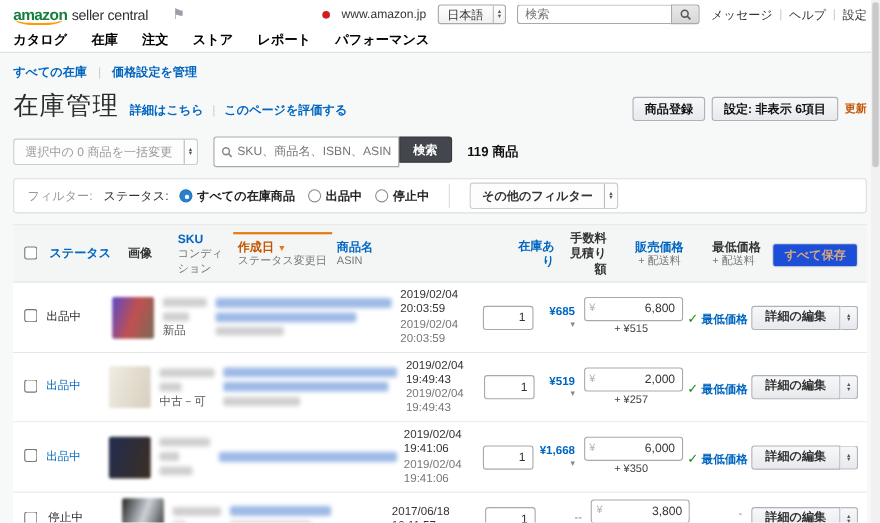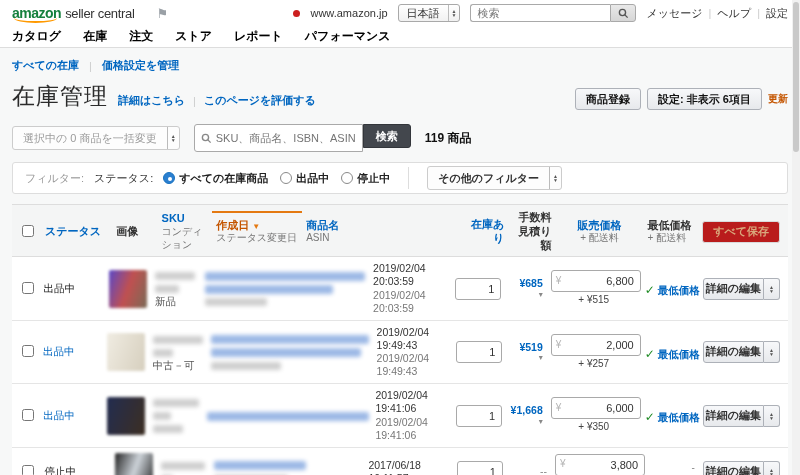--- a/index.html
+++ b/index.html
@@ -91,21 +91,21 @@
   .c-date { width:96px; }
   .c-qty { width:52px; text-align:right; }
   .c-fee { width:50px; text-align:right; }
   .c-price { width:94px; text-align:center; }
   .c-min { width:58px; text-align:right; }
   .c-edit { flex:1; text-align:right; white-space:nowrap; }
   .sub-label { font-weight:normal; color:#767676; font-size:10px; }
   .sort-col { border-top:2px solid #e47911; margin-top:-8px; padding-top:6px; }
   .sort-head { color:#c45500; }
   .sort-caret { color:#e47911; font-size:8px; }
-  .save-all { height:22px; background:#b91c1c; border:1px solid #d9dadb; color:#d9a87c; font-weight:bold;
+  .save-all { height:22px; background:#1d4ed8; border:1px solid #d9dadb; color:#d9a87c; font-weight:bold;
     font-size:11px; border-radius:3px; padding:0 10px; cursor:default;}
   input.cb { width:12px; height:12px; }
   .status-plain { color:#222; }
   .prod-img { width:38px; height:38px; border-radius:2px; filter:blur(1.5px); }
   .mask { display:inline-block; height:8px; border-radius:2px; background:#b9b9b9; filter:blur(2px);
     margin:1px 0; vertical-align:middle;}
   .mask.blue { background:#9db9e6; height:9px; }
   .mask.lite { background:#cfcfcf; }
   .cond { color:#555; }
   .date1 { color:#333; } .date2 { color:#777; }
@@ -117,21 +117,21 @@
   .price-box { display:flex; align-items:center; width:90px; height:22px; border:1px solid #a9a9a9;
     border-radius:3px; background:#fff; overflow:hidden;}
   .yen { color:#b5b5b5; font-size:10px; padding:0 4px; }
   .price-box input { border:none; outline:none; width:100%; text-align:right; padding-right:6px;
     font-size:11px; color:#333; }
   .ship { color:#444; font-size:10px; margin-top:2px; }
   .min-check { color:#1f8b24; font-weight:bold; font-size:12px; margin-right:3px;}
   .min-link { font-size:10.5px; font-weight:bold; }
   .min-dash { color:#888; font-size:10px; line-height:1.3; }
   .edit-btn-group { display:inline-flex; height:22px; }
-  .edit-main { padding:0 2px; font-size:11px; font-weight:bold; background:linear-gradient(#f7f8fa,#e7e9ec);
+  .edit-main { padding:0 12px; font-size:11px; font-weight:bold; background:linear-gradient(#f7f8fa,#e7e9ec);
     border:1px solid #adb1b8; border-radius:3px 0 0 3px; display:flex; align-items:center; cursor:pointer;}
   .edit-drop { width:16px; background:linear-gradient(#f7f8fa,#e7e9ec); border:1px solid #adb1b8; border-left:none;
     border-radius:0 3px 3px 0; display:flex; flex-direction:column; align-items:center; justify-content:center;
     font-size:5px; line-height:4px; color:#555; cursor:pointer;}
   .min-top { padding-top:4px; }
 
   
   .scrollbar { position:fixed; right:0; top:0; width:8px; height:475px; background:#f1f1f1; }
   .scroll-thumb { position:absolute; top:2px; right:1px; width:6px; height:150px; background:#c9c9c9; border-radius:3px;}
 </style>

